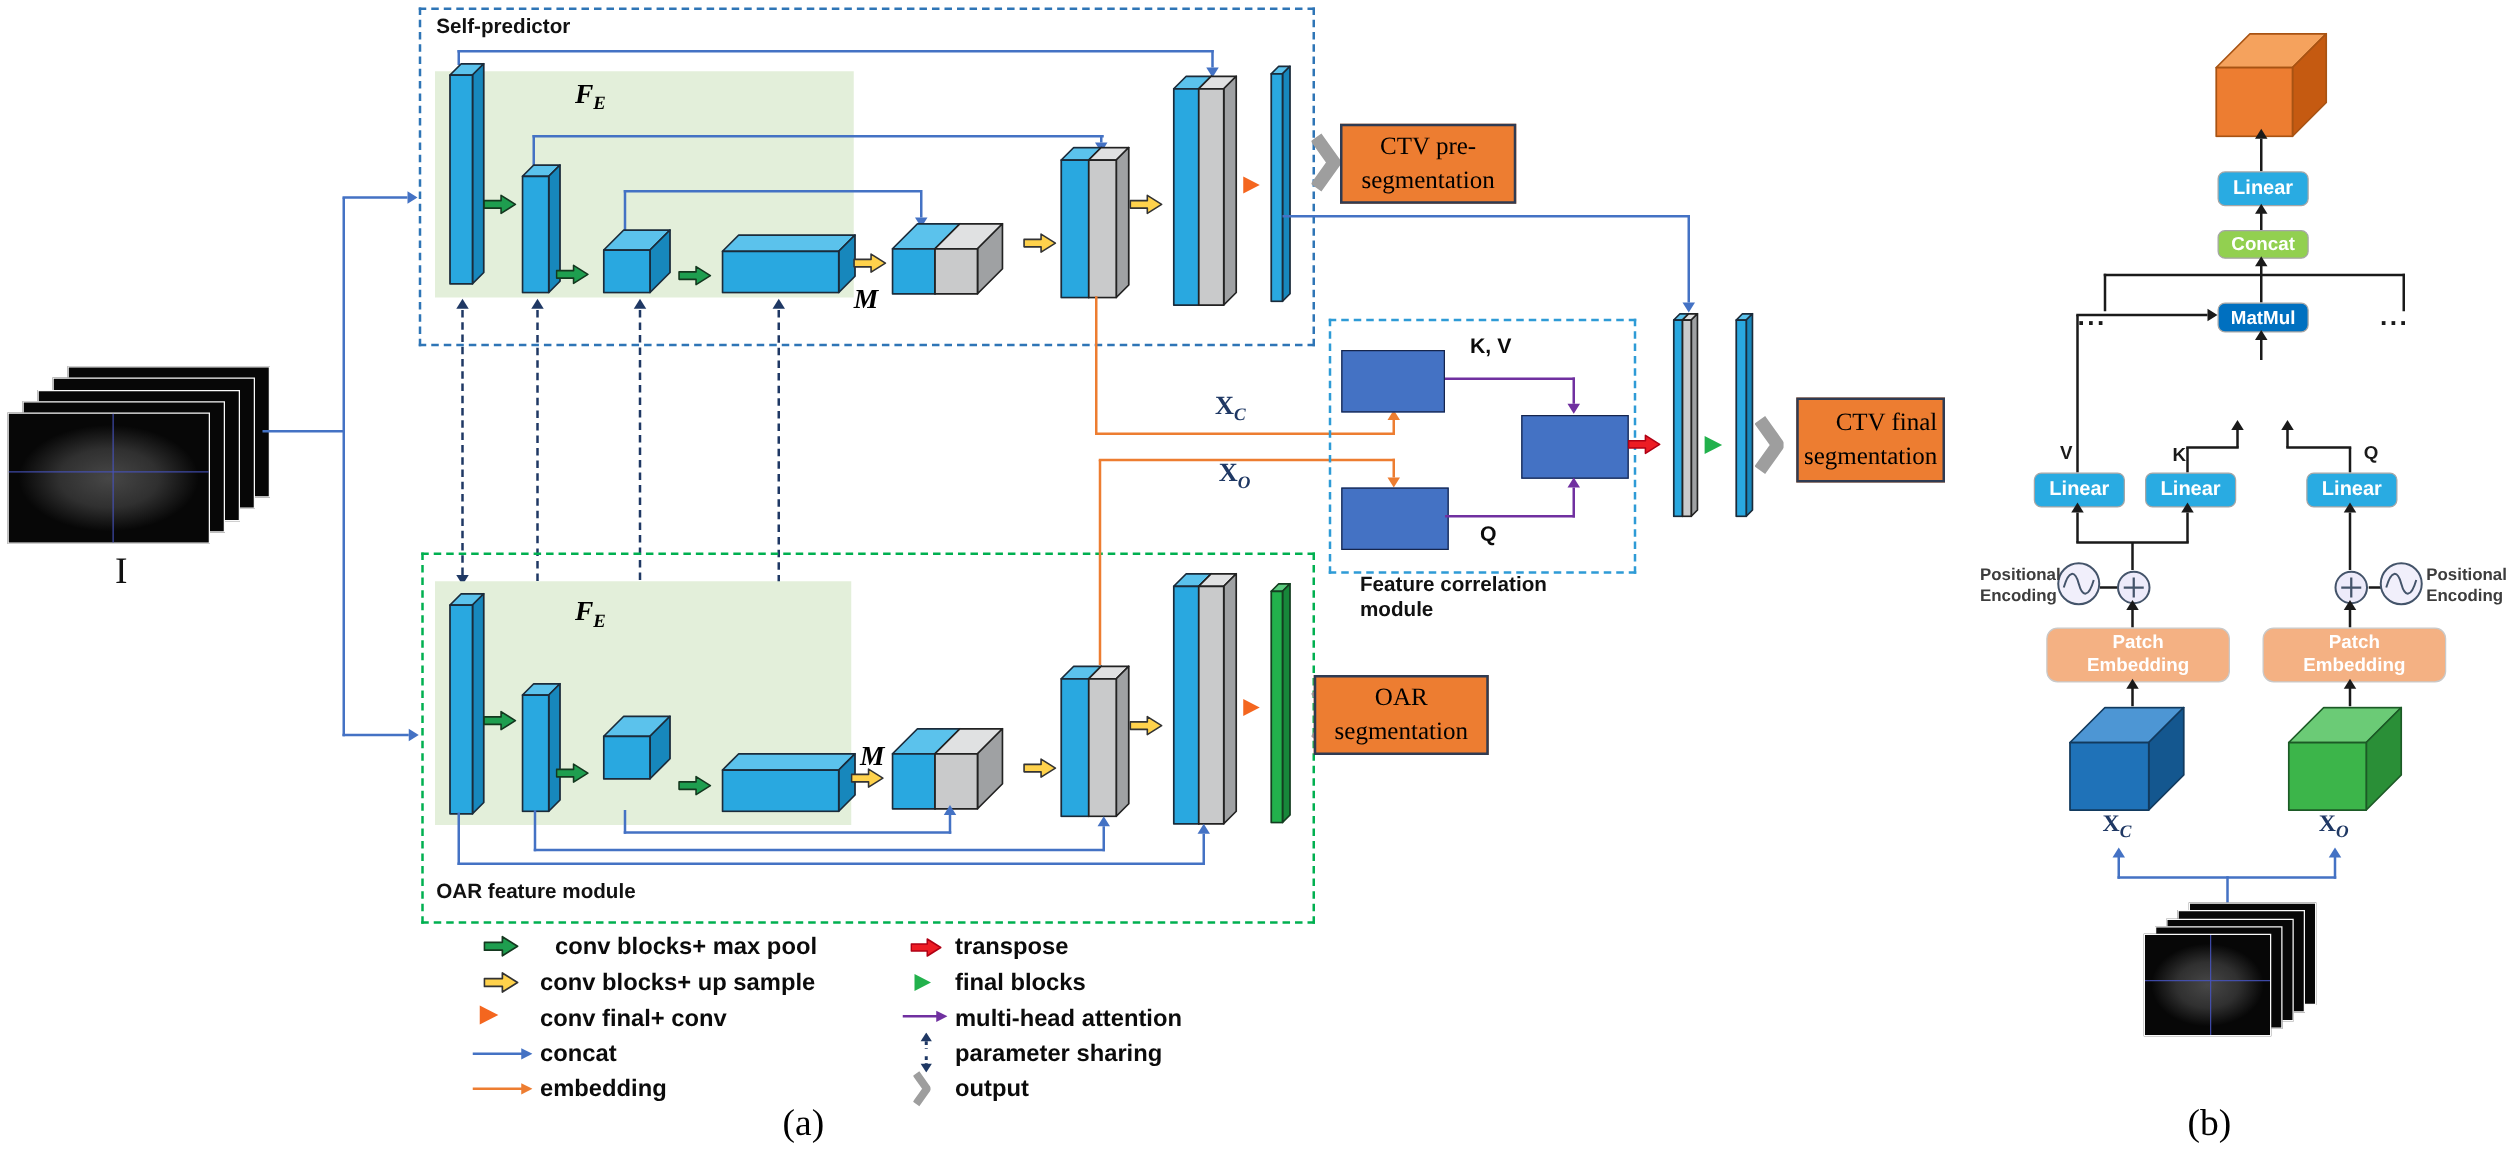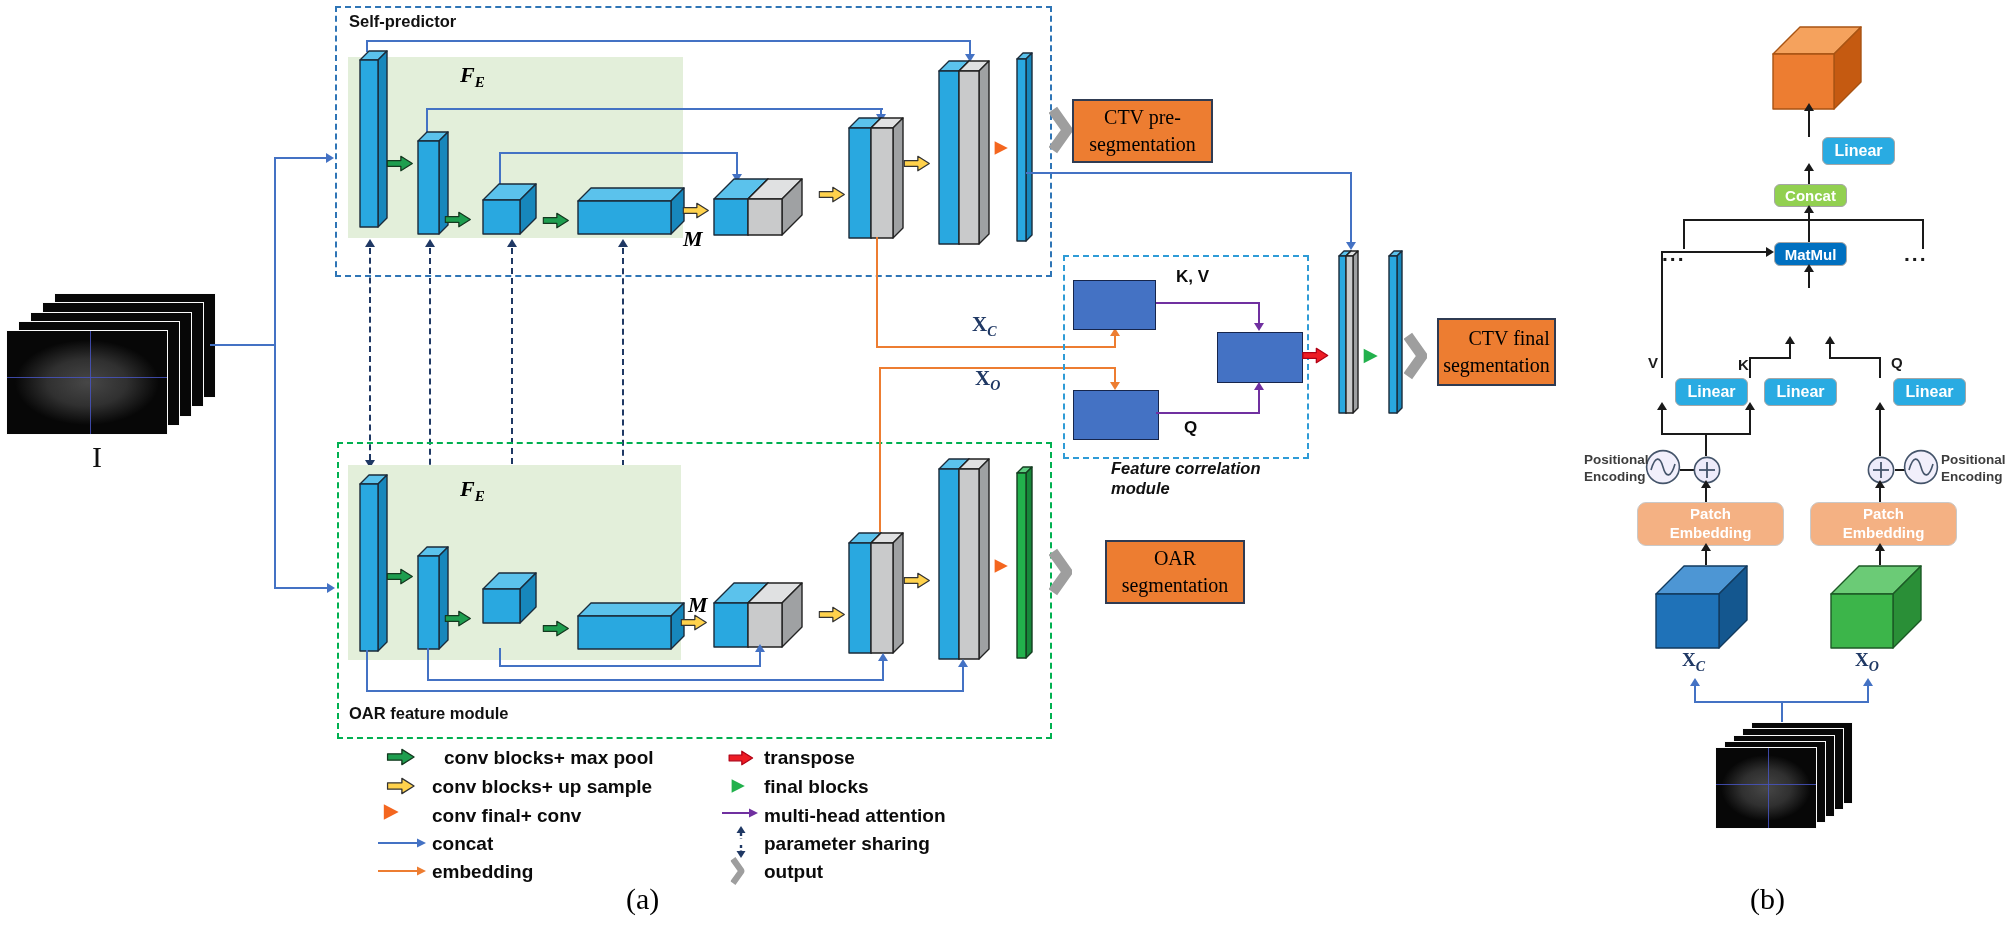--- a/index.html
+++ b/index.html
@@ -25,21 +25,21 @@
   .ser{font-family:"Liberation Serif",serif;}
   .mathlbl{position:absolute;font-family:"Liberation Serif",serif;font-weight:bold;font-style:italic;font-size:22px;color:#000;}
   .xlbl{position:absolute;font-family:"Liberation Serif",serif;font-weight:bold;font-size:21px;color:#1F3864;}
   .xlbl sub{font-size:14px;font-style:italic;}
   .kvlbl{position:absolute;font-size:17px;font-weight:bold;color:#0b0b0b;}
   .cap{position:absolute;font-family:"Liberation Serif",serif;font-size:30px;color:#000;}
   .legend-label{position:absolute;font-size:19px;font-weight:bold;color:#0b0b0b;white-space:nowrap;}
   
   .rbox{position:absolute;border-radius:6px;display:flex;align-items:center;justify-content:center;
         color:#fff;font-weight:bold;border:1.6px solid #A6A6A6;text-align:center;white-space:pre-line;}
-  .linear{background:#29ABE2;font-size:16px;margin-left:48px;}
+  .linear{background:#29ABE2;font-size:16px;}
   .concat{background:#92D050;font-size:15px;}
   .matmul{background:#0070C0;font-size:15px;}
   .spatial{background:#FFC000;color:#5a5f6a;font-size:13px;line-height:1.18;border-radius:9px;border-color:#BFBFBF;}
   .patch{background:#F4B183;font-size:15px;line-height:1.25;border-radius:9px;border-color:#C9C9C9;}
   .vkq{position:absolute;font-size:15px;font-weight:bold;color:#1a1a1a;}
   .pe{position:absolute;font-size:13.5px;font-weight:bold;color:#3d3d3d;white-space:pre-line;line-height:1.25;}
   .dots{position:absolute;font-size:21px;font-weight:bold;color:#1a1a1a;letter-spacing:2px;}
   
   .ctlayer{position:absolute;background:#070707;border:1px solid #fafafa;}
   .ctblob{position:absolute;left:5%;right:5%;top:9%;bottom:9%;border-radius:50%;
@@ -305,37 +305,37 @@
   <div class="vl c-blue" style="left:882px;top:661px;height:20px;"></div>
   <div class="ah up" style="left:878px;top:653px;--c:#4472C4;"></div>
   <div class="vl c-blue" style="left:366px;top:650px;height:42px;"></div>
   <div class="hl c-blue" style="left:366px;top:690px;width:598px;"></div>
   <div class="vl c-blue" style="left:962px;top:667px;height:25px;"></div>
   <div class="ah up" style="left:958px;top:659px;--c:#4472C4;"></div>
 
   <svg class="chev" style="left:1049px;top:546px;" width="23" height="52" viewBox="0 0 24 52">
       <use href="#chev" style="stroke:#9e9e9e"></use>
     </svg>
-  <div class="obox" style="left:1105px;top:540px;width:136px;height:60px;">OAR
+  <div class="obox" style="left:1051px;top:540px;width:136px;height:60px;">OAR
 segmentation</div>
 
   <div class="vl c-orange" style="left:876px;top:237px;height:111px;"></div>
   <div class="hl c-orange" style="left:876px;top:346px;width:240px;"></div>
   <div class="vl c-orange" style="left:1114px;top:336px;height:12px;"></div>
   <div class="ah up" style="left:1110px;top:328px;--c:#ED7D31;"></div>
   <div class="xlbl" style="left:972px;top:312px;"><span>X</span><sub>C</sub></div>
 
   <div class="vl c-orange" style="left:879px;top:368px;height:164px;"></div>
   <div class="hl c-orange" style="left:879px;top:367px;width:237px;"></div>
   <div class="vl c-orange" style="left:1114px;top:367px;height:15px;"></div>
   <div class="ah down" style="left:1110px;top:382px;--c:#ED7D31;"></div>
   <div class="xlbl" style="left:975px;top:366px;"><span>X</span><sub>O</sub></div>
 
   <div class="dashedbox lblue" style="left:1063px;top:255px;width:242px;height:200px;"></div>
-  <div class="modtitle" style="left:1111px;top:459px;width:180px;font-style:italic;">Feature correlation
+  <div class="modtitle" style="left:1088px;top:459px;width:180px;">Feature correlation
 module</div>
   <div class="bbox" style="left:1073px;top:280px;width:81px;height:48px;"></div>
   <div class="bbox" style="left:1073px;top:390px;width:84px;height:48px;"></div>
   <div class="bbox" style="left:1217px;top:332px;width:84px;height:49px;"></div>
   <div class="kvlbl" style="left:1176px;top:267px;">K, V</div>
   <div class="kvlbl" style="left:1184px;top:418px;">Q</div>
   <div class="hl c-purple" style="left:1156px;top:302px;width:104px;"></div>
   <div class="vl c-purple" style="left:1258px;top:302px;height:21px;"></div>
   <div class="ah down" style="left:1254px;top:323px;--c:#7030A0;"></div>
   <div class="hl c-purple" style="left:1156px;top:412px;width:104px;"></div>

